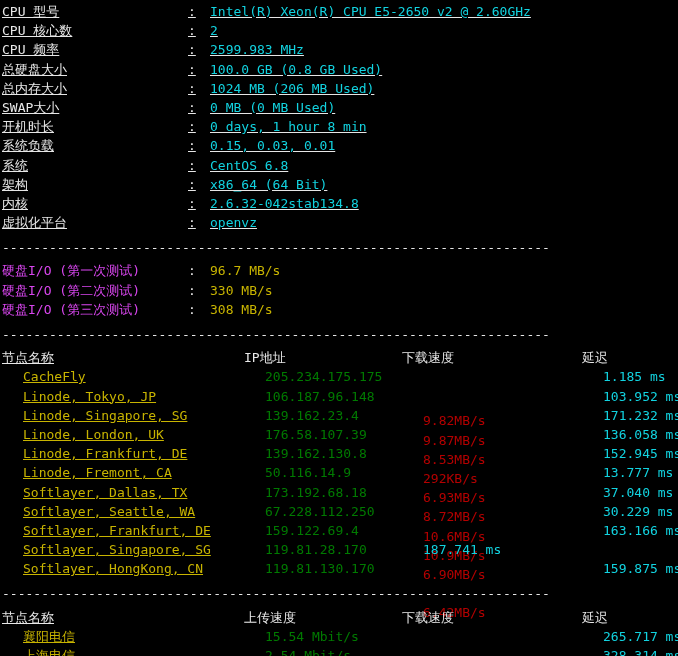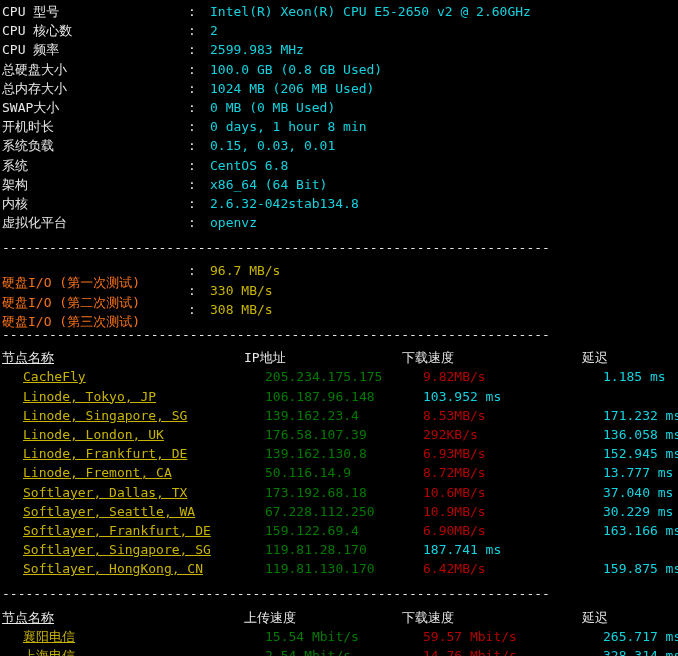--- a/index.html
+++ b/index.html
@@ -24,24 +24,24 @@
   .sep {
     height: 19.2px;
     white-space: pre;
     overflow: hidden;
     color: #e6e6e6;
     letter-spacing: 0px;
   }
   .c-cyan   { color: #12d3e0; }
   .c-yellow { color: #c8b400; margin-left: 21px; }
   .c-green  { color: #007a00; }
-  .c-red    { color: #b40000; }
+  .c-red    { color: #b40000; margin-top: 44px; }
 
   
-  .info-row { height: 19.2px; display: flex; align-items: flex-start; }
+  .info-row { height: 19.2px; display: flex; align-items: flex-start; text-decoration: underline; }
   .info-label {
     width: 186px;
     flex: 0 0 186px;
     white-space: pre;
     color: #e8e8e8;
     font-family: "DejaVu Sans Mono", "Liberation Mono", monospace;
   }
   .info-colon {
     width: 22px;
     flex: 0 0 22px;
@@ -52,22 +52,21 @@
     white-space: pre;
     color: #12d3e0;
   }
 
   
   .io-row { height: 19.2px; display: flex; align-items: flex-start; }
   .io-label {
     width: 186px;
     flex: 0 0 186px;
     white-space: pre;
-    color: #f97316;
-    margin-top: 12px;
+    color: #d946ef;
   }
   .io-colon { width: 22px; flex: 0 0 22px; color: #e8e8e8; white-space: pre; }
   .io-value { white-space: pre; color: #c8b400; }
 
   
   .tbl { display: block; }
   .tbl-row { height: 19.2px; display: flex; align-items: flex-start; }
   .col-name  { width: 242px; flex: 0 0 242px; white-space: pre; overflow: hidden; text-decoration: underline; }
   .col-mid   { width: 158px; flex: 0 0 158px; white-space: pre; overflow: hidden; }
   .col-dl    { width: 180px; flex: 0 0 180px; white-space: pre; overflow: hidden; }
@@ -187,20 +186,21 @@
     <div id="intl-rows">
         <div class="tbl-row">
           <span class="col-name c-yellow">CacheFly</span>
           <span class="col-mid c-green">205.234.175.175</span>
           <span class="col-dl c-red">9.82MB/s</span>
           <span class="col-lat c-cyan">1.185 ms</span>
         </div>
         <div class="tbl-row">
           <span class="col-name c-yellow">Linode, Tokyo, JP</span>
           <span class="col-mid c-green">106.187.96.148</span>
+          <span class="col-dl c-red">9.87MB/s</span>
           <span class="col-lat c-cyan">103.952 ms</span>
         </div>
         <div class="tbl-row">
           <span class="col-name c-yellow">Linode, Singapore, SG</span>
           <span class="col-mid c-green">139.162.23.4</span>
           <span class="col-dl c-red">8.53MB/s</span>
           <span class="col-lat c-cyan">171.232 ms</span>
         </div>
         <div class="tbl-row">
           <span class="col-name c-yellow">Linode, London, UK</span>

